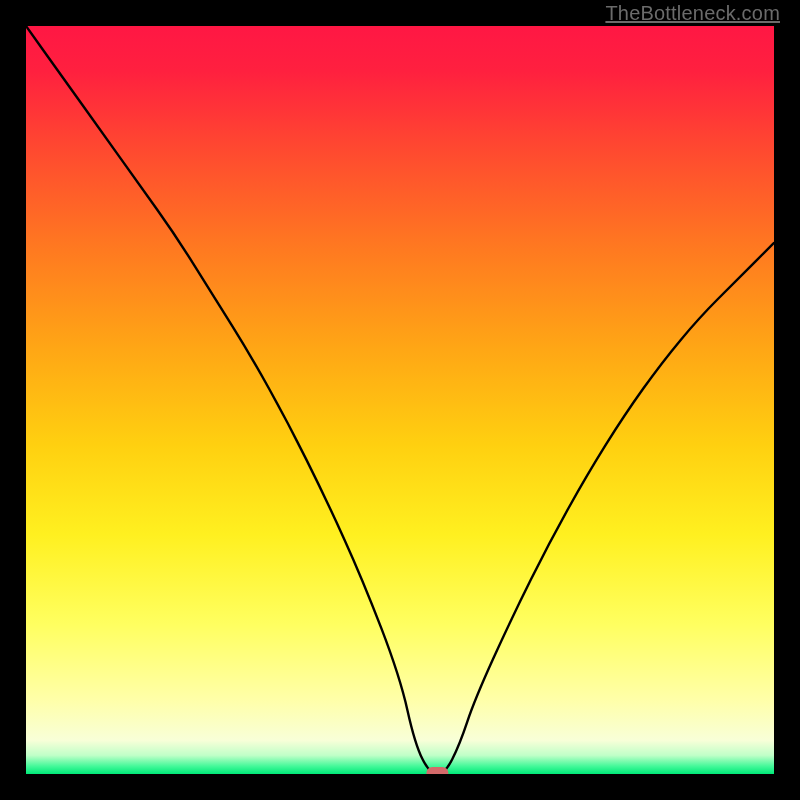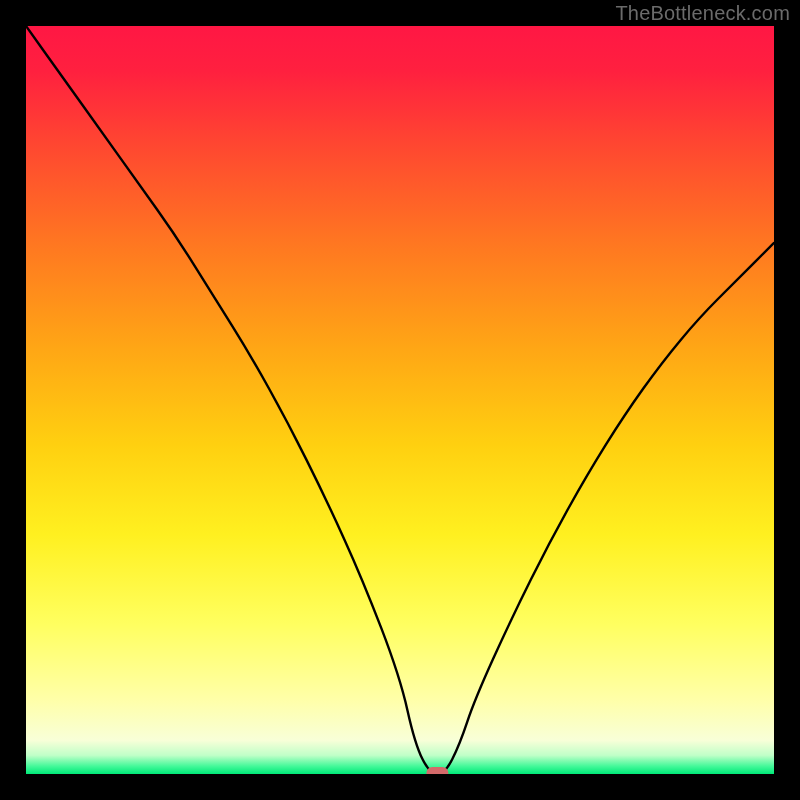--- a/index.html
+++ b/index.html
@@ -12,27 +12,28 @@
   }
   .container {
     position: relative;
     width: 800px;
     height: 800px;
     background: #000;
   }
   .watermark {
     position: absolute;
     top: 2px;
-    right: 10px;
+    right: 20px;
     font-family: Arial, Helvetica, sans-serif;
     font-size: 20px;
     font-weight: 500;
     color: #6b6b6b;
     letter-spacing: 0.2px;
     z-index: 5;
+    text-decoration: underline;
   }
   .plot {
     position: absolute;
     left: 26px;
     top: 26px;
     width: 748px;
     height: 748px;
   }
   svg {
     display: block;

